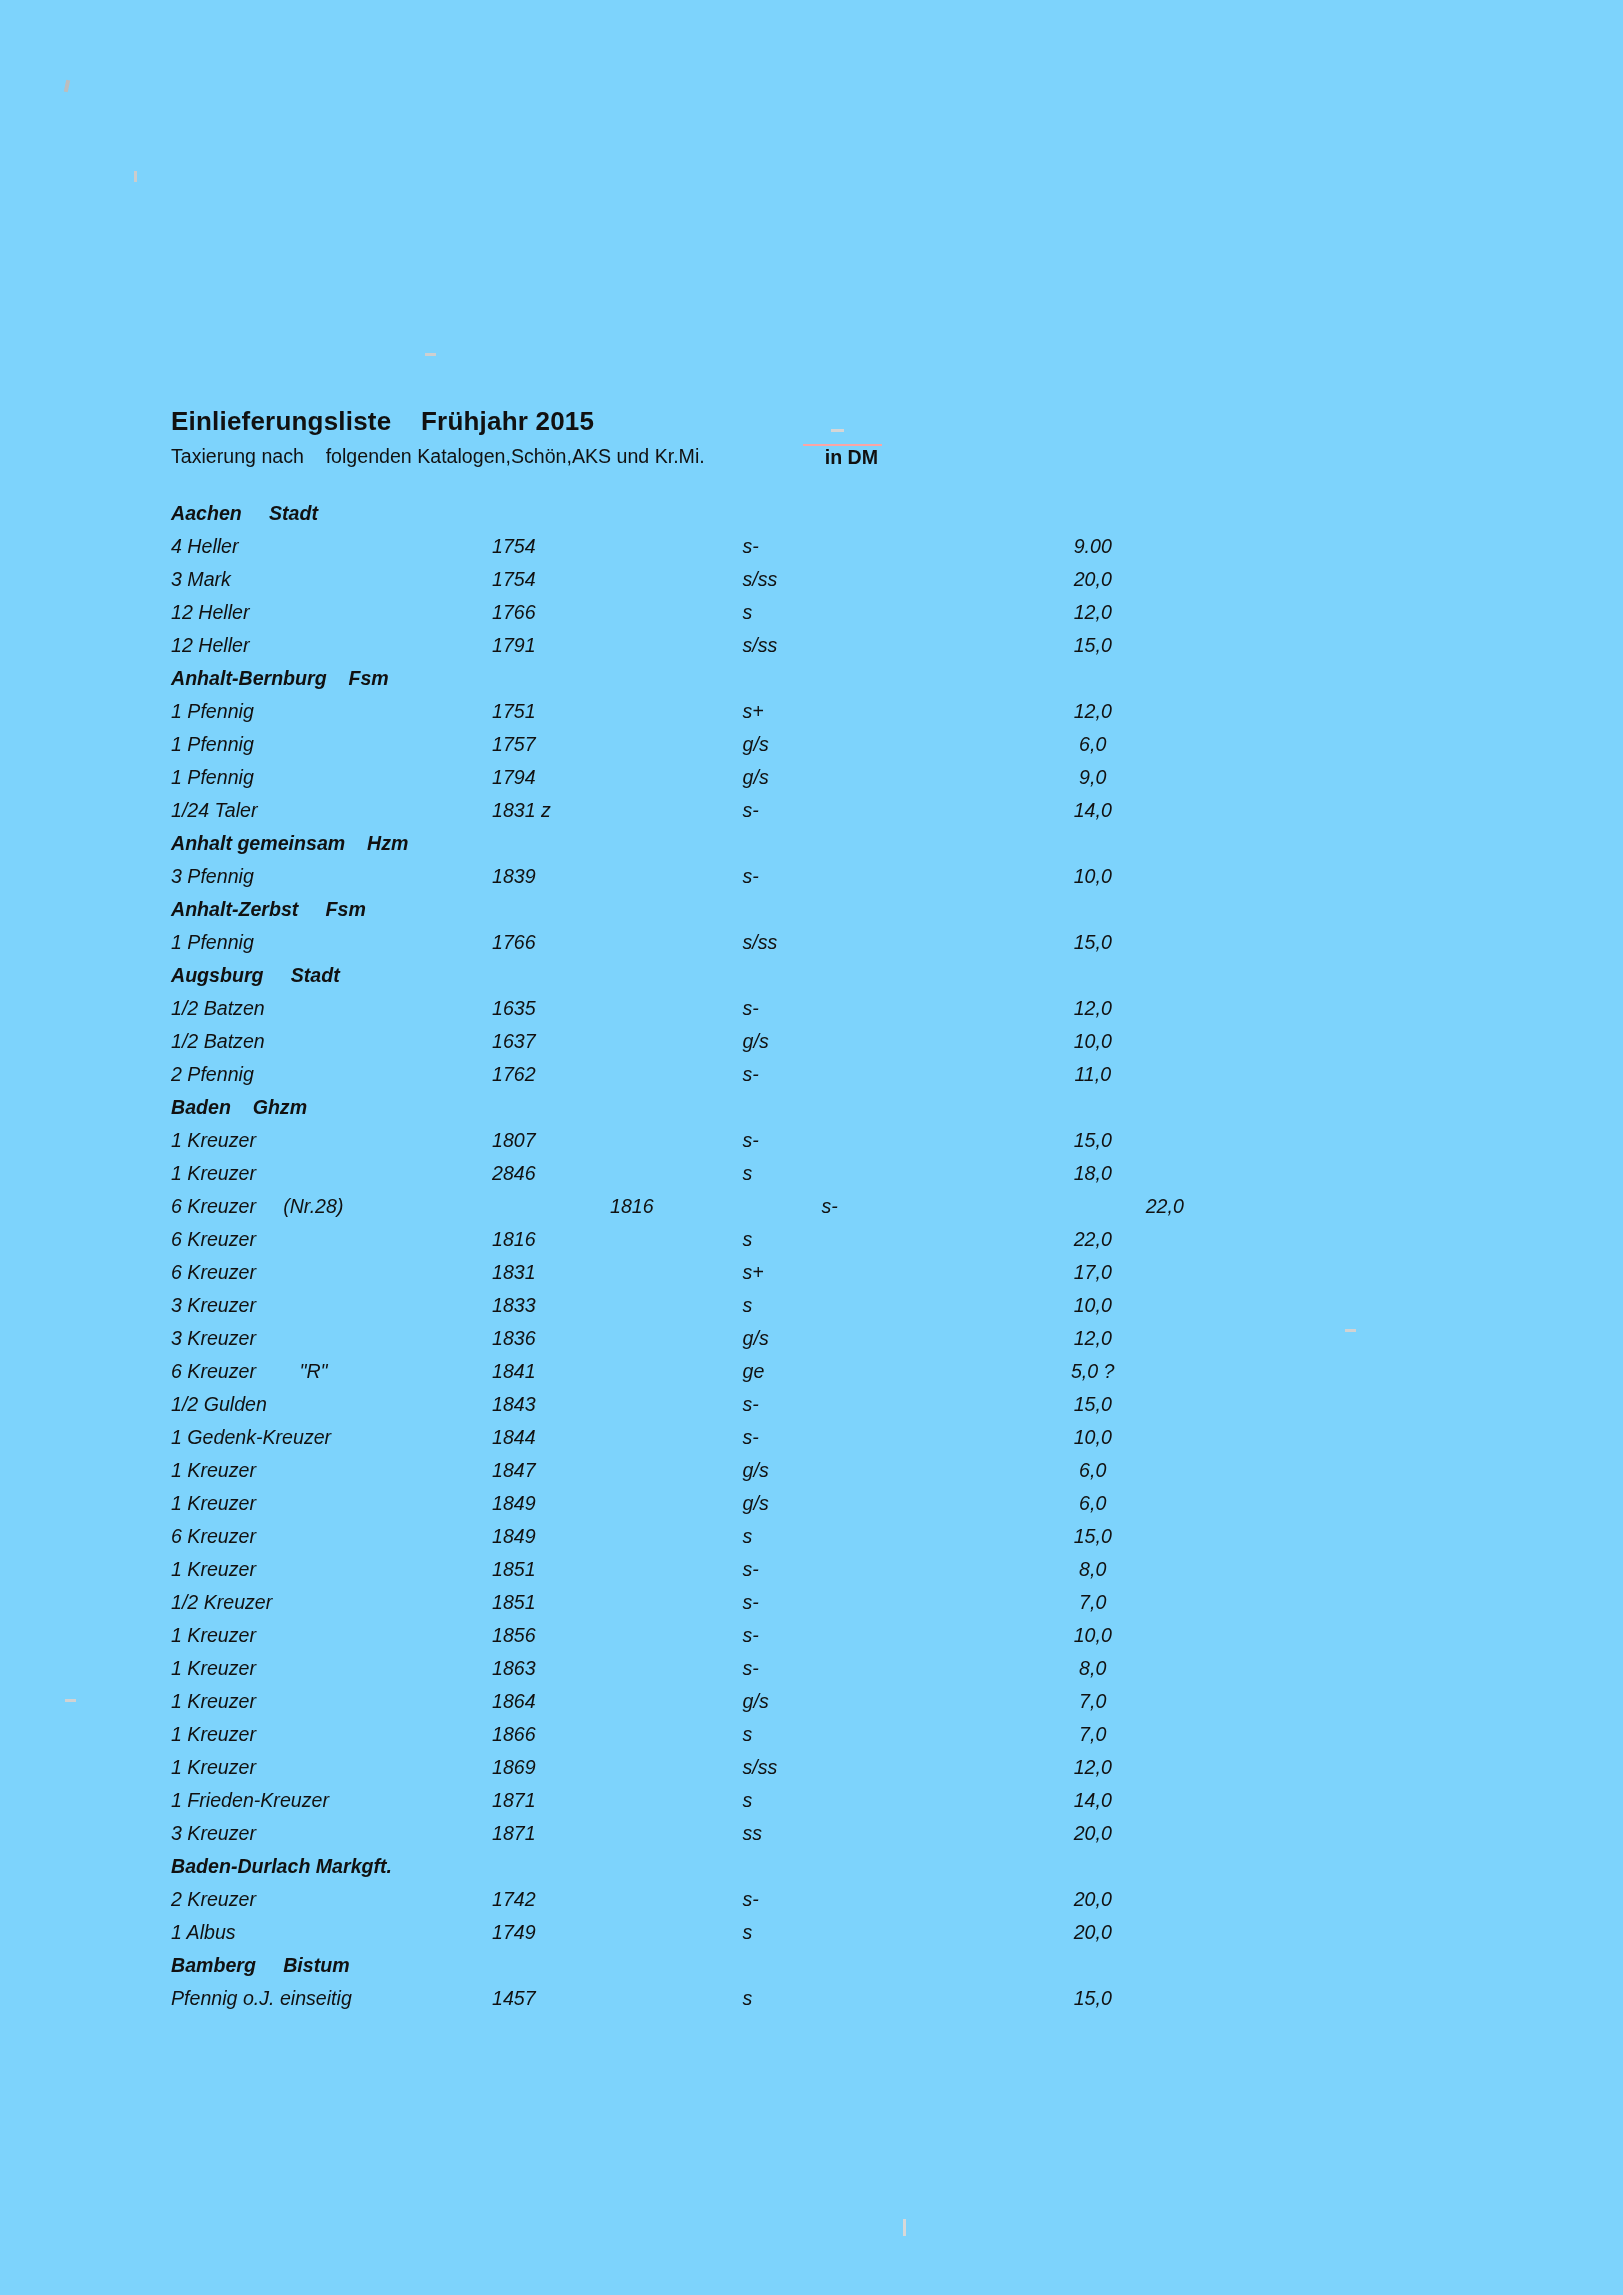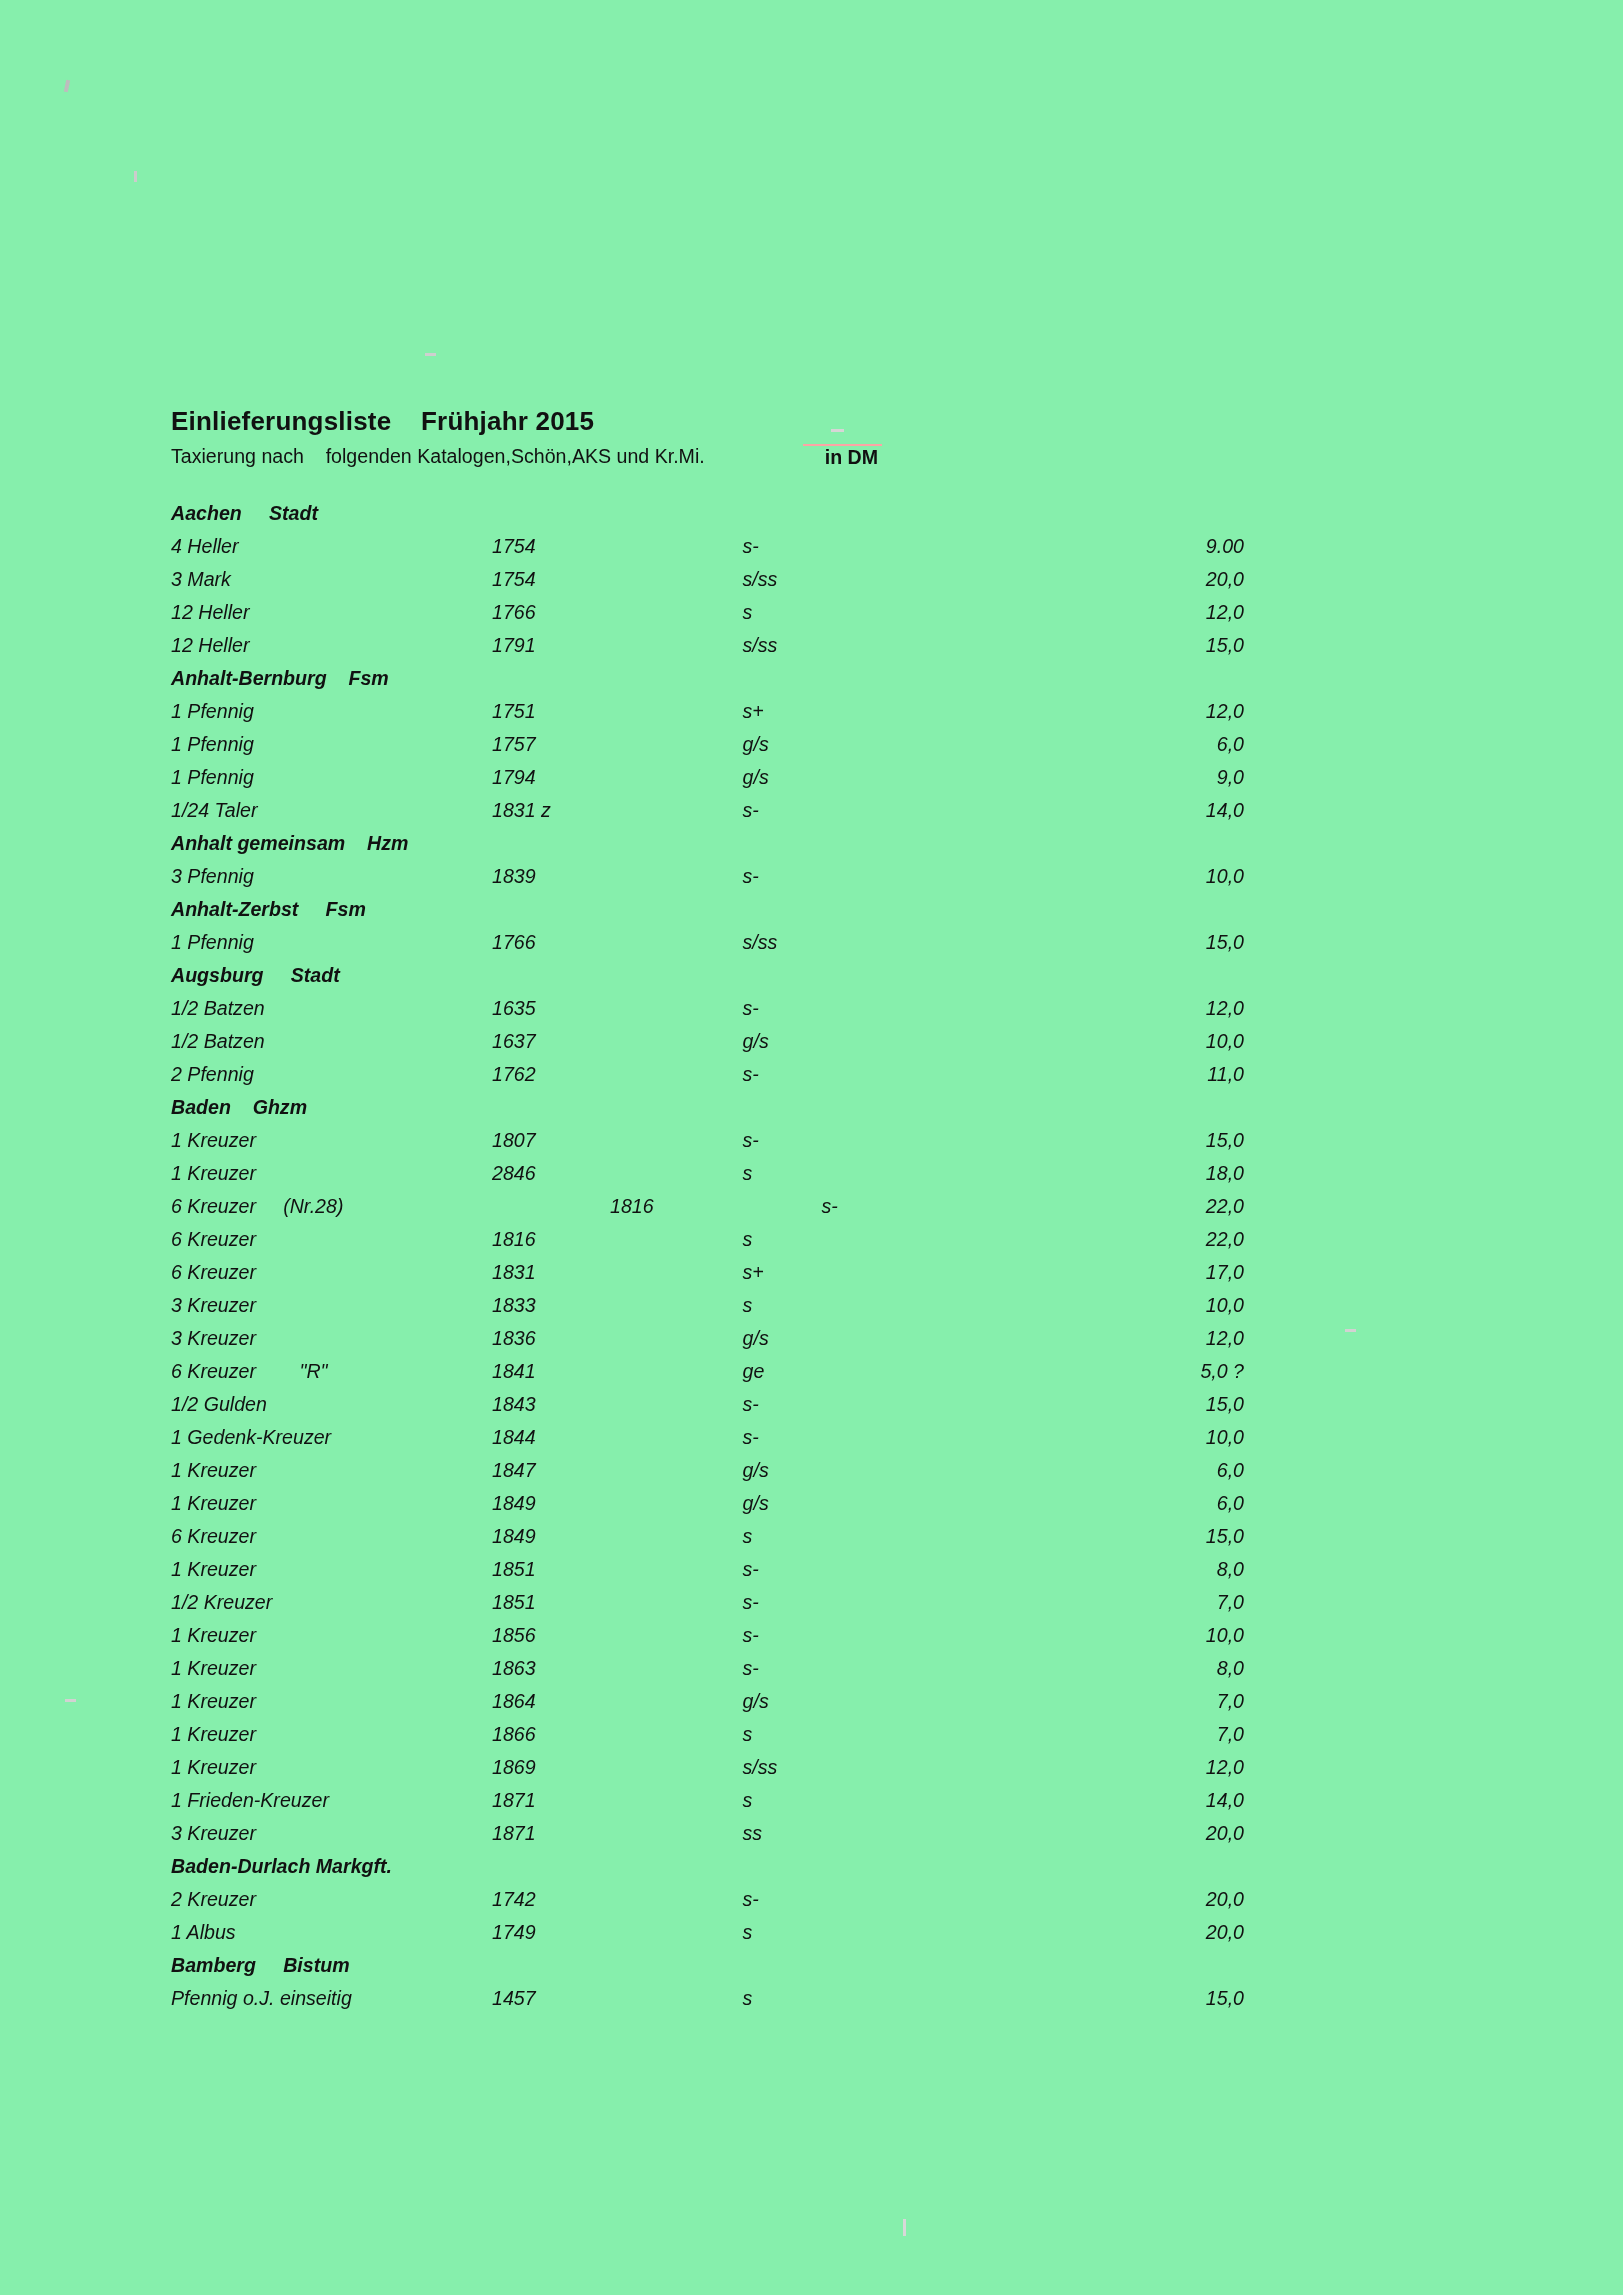--- a/index.html
+++ b/index.html
@@ -13,21 +13,21 @@
     font-family: "Liberation Sans", sans-serif;
     color: #111111;
     position: relative;
     overflow: hidden;
   }
   .page {
     position: absolute;
     left: 0; top: 0;
     width: 1623px;
     height: 2295px;
-    background: #86efac;
+    background: #7dd3fc;
   }
   .content {
     position: absolute;
     left: 171px;
     top: 406px;
     width: 1244px;
   }
   .doc-title {
     font-size: 26px;
     font-weight: bold;
@@ -64,21 +64,21 @@
   table.listing td {
     padding: 0;
     height: 33px;
     vertical-align: top;
     line-height: 33px;
     white-space: pre;
   }
   .col-denom { width: 393px; }
   .col-year  { width: 209px; }
   .col-grade { width: 209px; }
-  .col-price { width: 262px; text-align: right; }
+  .col-price { width: 262px; text-align: center; }
   .group-head td {
     font-weight: bold;
   }
   
   .row-offset .col-year { padding-left: 118px; }
   .row-offset .col-grade { padding-left: 79px; }
   .row-offset .col-price { padding-left: 144px; }
   .speck1 {
     position: absolute;
     left: 65px; top: 80px;

